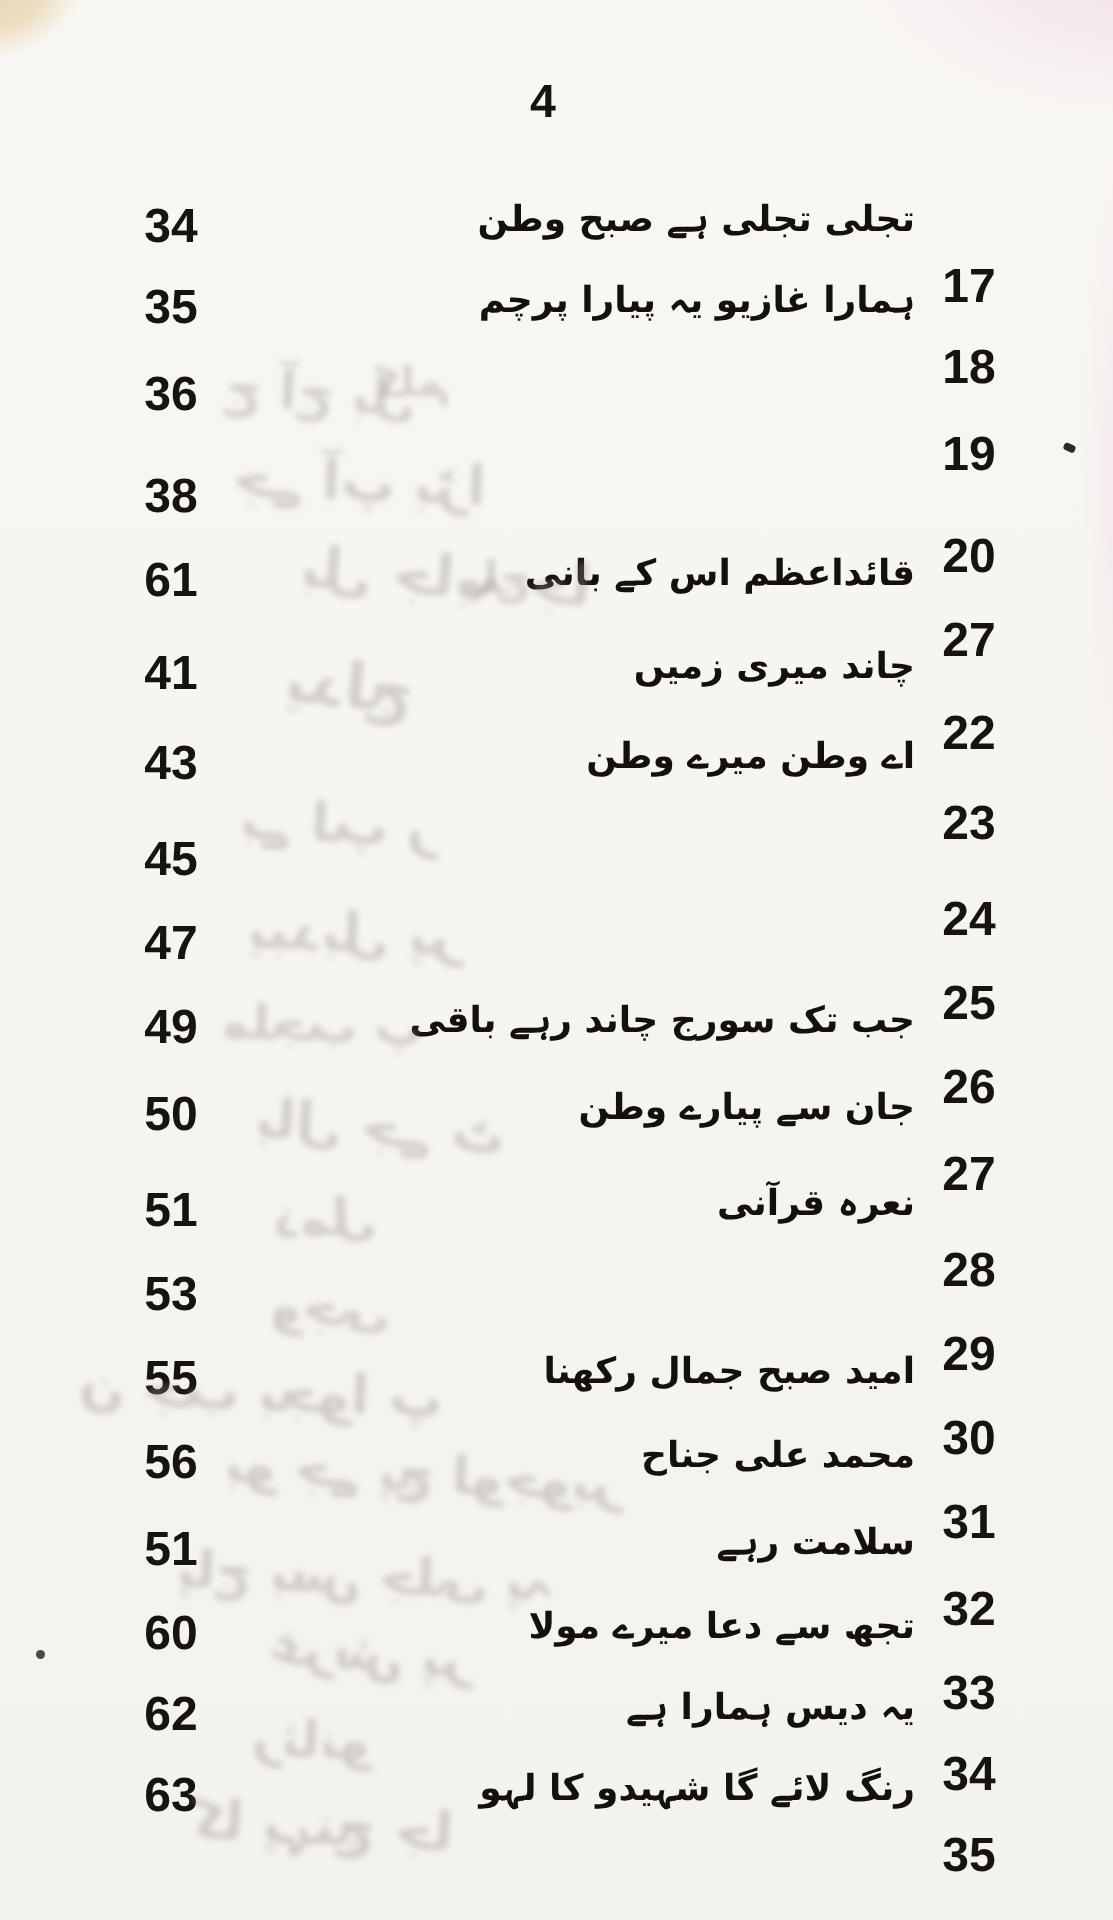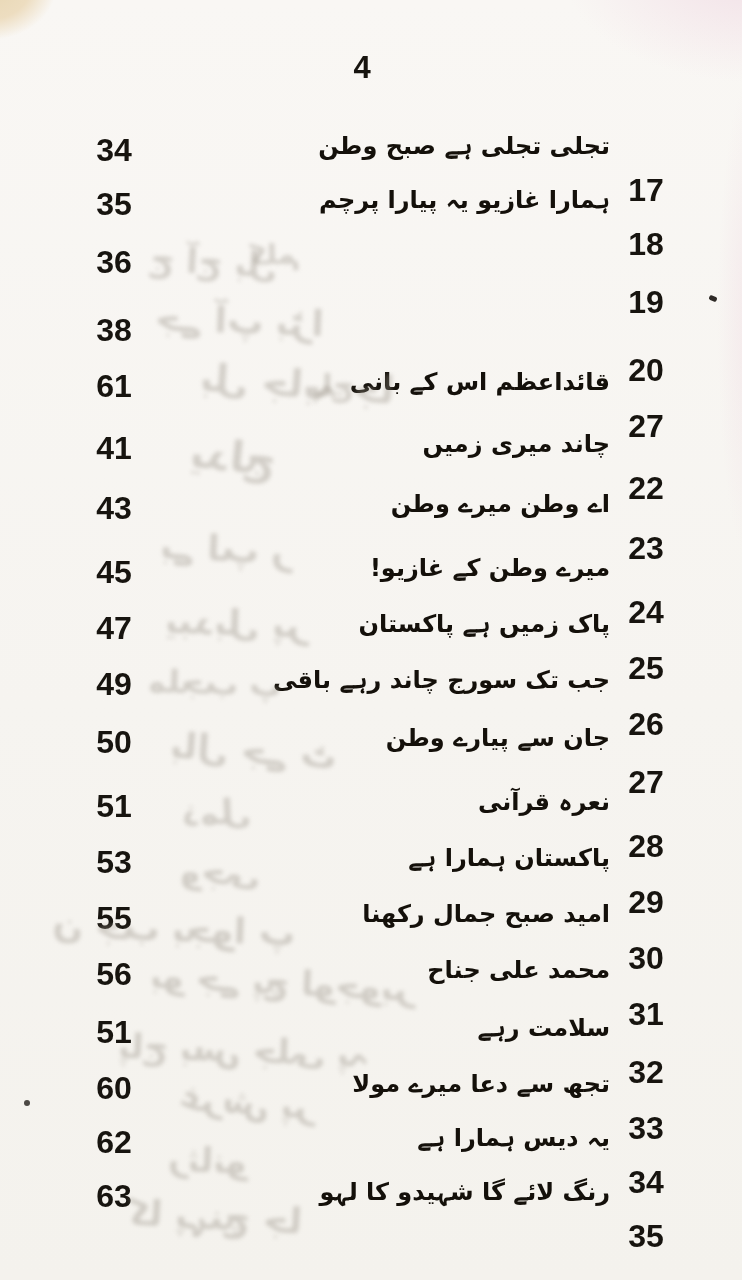--- a/index.html
+++ b/index.html
@@ -80,46 +80,43 @@
     <span class="title">چاند میری زمیں</span>
     <span class="pageno">41</span>
   </div>
   <div class="row" style="top:484px">
     <span class="serial">23</span>
     <span class="title">اے وطن میرے وطن</span>
     <span class="pageno">43</span>
   </div>
   <div class="row" style="top:548px">
     <span class="serial">24</span>
-    <span class="title">میرے وطن کے غازیو!</span>
     <span class="pageno">45</span>
   </div>
   <div class="row" style="top:604px">
     <span class="serial">25</span>
-    <span class="title">پاک زمیں ہے پاکستان</span>
     <span class="pageno">47</span>
   </div>
   <div class="row" style="top:660px">
     <span class="serial">26</span>
     <span class="title">جب تک سورج چاند رہے باقی</span>
     <span class="pageno">49</span>
   </div>
   <div class="row" style="top:718px">
     <span class="serial">27</span>
     <span class="title">جان سے پیارے وطن</span>
     <span class="pageno">50</span>
   </div>
   <div class="row" style="top:782px">
     <span class="serial">28</span>
     <span class="title">نعرہ قرآنی</span>
     <span class="pageno">51</span>
   </div>
   <div class="row" style="top:838px">
     <span class="serial">29</span>
-    <span class="title">پاکستان ہمارا ہے</span>
     <span class="pageno">53</span>
   </div>
   <div class="row" style="top:894px">
     <span class="serial">30</span>
     <span class="title">امید صبح جمال رکھنا</span>
     <span class="pageno">55</span>
   </div>
   <div class="row" style="top:950px">
     <span class="serial">31</span>
     <span class="title">محمد علی جناح</span>

